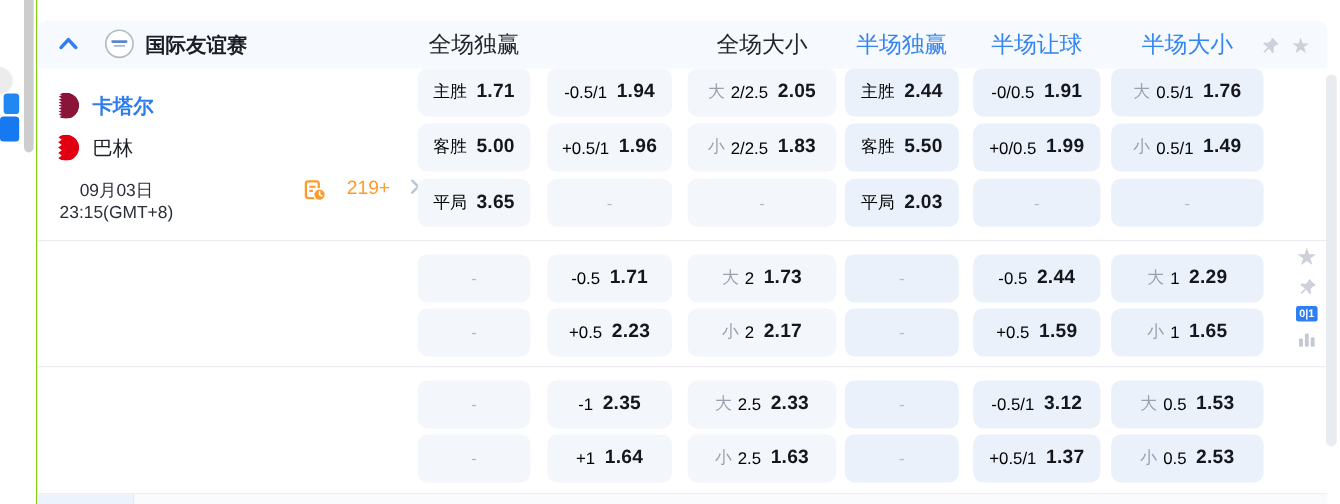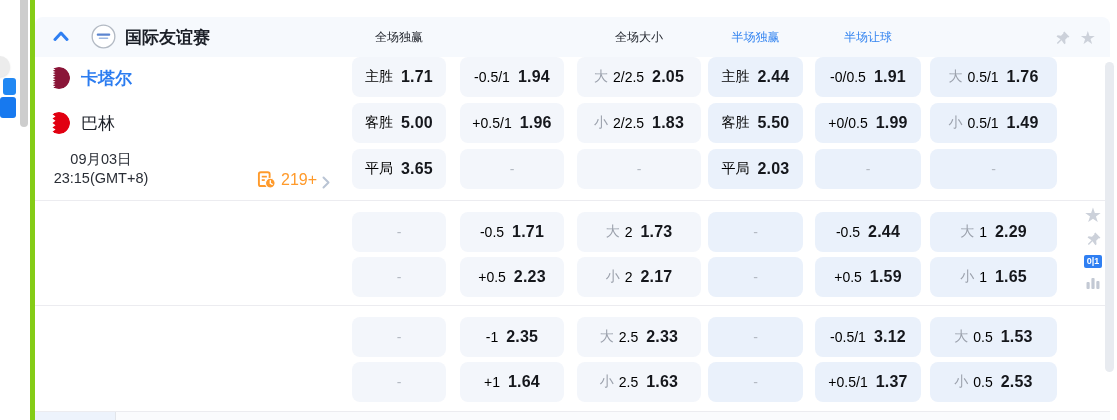--- a/index.html
+++ b/index.html
@@ -19,38 +19,38 @@
   .rail-tab2{position:absolute;left:0px;top:97px;width:16px;height:21px;border-radius:3px;background:#1779ef;}
   .rail-scrollbar{position:absolute;left:20px;top:0;width:8px;height:127px;background:#cdcdcd;
     border-radius:0 0 4px 4px;}
 
   
   .top-sliver{position:absolute;left:95px;right:12px;top:0;height:13px;background:#eef4fd;}
   .top-dash{position:absolute;top:0;height:5px;width:9px;border-radius:0 0 2px 2px;background:#6ea8f4;}
 
   
   .panel{position:absolute;left:30px;top:0;width:1075px;height:420px;background:#fff;
-    border-left:5px solid #84cc16;}
+    border-left:1px solid #84cc16;}
 
   .group-header{position:absolute;left:0;top:17px;width:100%;height:40px;background:#f6f9fd;
     border-radius:8px 8px 0 0;}
   .collapse{position:absolute;left:18px;top:13px;width:16px;height:12px;cursor:pointer;}
   .logo{position:absolute;left:56px;top:7px;width:25px;height:25px;}
   .league-title{position:absolute;left:90px;top:9px;font-size:17px;font-weight:700;color:#1b1f27;}
 
   
   .c1{left:317px;width:94px;}
   .c2{left:425px;width:104px;}
   .c3{left:542px;width:124px;}
   .c4{left:673px;width:95px;}
   .c5{left:780px;width:106px;}
   .c6{left:895px;width:127px;}
 
   .hcol{position:absolute;top:0;height:40px;display:flex;align-items:center;justify-content:center;
-    font-size:12px;color:#22262e;}
+    font-size:19px;color:#22262e;}
   .hcol.blue{color:#3585f0;}
   .hdr-tools{position:absolute;right:14px;top:12px;display:flex;gap:9px;align-items:center;}
 
   
   .orow{position:absolute;left:0;width:100%;height:40px;}
   .cell{position:absolute;top:0;height:40px;border-radius:8px;display:flex;align-items:center;
     justify-content:center;gap:8px;cursor:pointer;}
   .cell.full{background:#f3f6fb;}
   .cell.half{background:#eaf1fb;}
   .cell .pre{font-size:14px;color:#9ba1ac;margin-right:-3px;}
@@ -58,21 +58,21 @@
   .cell .val{font-size:16px;font-weight:700;color:#15171c;letter-spacing:.2px;text-align:center;}
   .cell .dash{font-size:14px;color:#b4bac3;}
 
   
   .team-row{position:absolute;left:13px;height:40px;display:flex;align-items:center;gap:11px;}
   .flag{width:22px;height:22px;border-radius:50%;overflow:hidden;flex:0 0 auto;}
   .team-name{font-size:17px;color:#1d2129;}
   .team-name.home{color:#2b7cf0;font-weight:700;}
   .datetime{position:absolute;left:0;top:149px;width:132px;height:40px;display:flex;flex-direction:column;
     align-items:center;justify-content:center;font-size:14.5px;color:#2a2e36;line-height:19px;}
-  .markets{position:absolute;left:222px;top:149px;height:40px;display:flex;align-items:flex-end;gap:5px;cursor:pointer;}
+  .markets{position:absolute;left:222px;top:149px;height:40px;display:flex;align-items:flex-start;gap:17px;cursor:pointer;}
   .markets .count{font-size:16px;color:#ff9a2b;}
 
   
   .divider{position:absolute;left:0;right:0;height:1px;background:#ececf0;}
   .bottom-sliver-l{position:absolute;left:0;top:412px;width:80px;height:8px;background:#edf3fc;}
   .bottom-sliver-line{position:absolute;left:80px;top:412px;width:1px;height:8px;background:#e2e5ea;}
   .bottom-sliver-r{position:absolute;left:81px;right:0;top:412px;height:8px;background:#fafbfd;}
 
   
   .side-tools{position:absolute;left:1043px;top:206px;width:30px;display:flex;flex-direction:column;
@@ -111,30 +111,31 @@
         <circle cx="13" cy="13" r="11.8" fill="#ffffff" stroke="#b3bac4" stroke-width="1.4"></circle>
         <rect x="6" y="10" width="14" height="2.2" rx="1" fill="#5c85cf"></rect>
         <rect x="8" y="14" width="10" height="1.6" rx="0.8" fill="#9db8e2"></rect>
       </svg>
       <span class="league-title">国际友谊赛</span>
 
       <div class="hcol c1">全场独赢</div>
       <div class="hcol c3">全场大小</div>
       <div class="hcol c4 blue">半场独赢</div>
       <div class="hcol c5 blue">半场让球</div>
+      <div class="hcol c6 blue">半场大小</div>
 
       <div class="hdr-tools">
         <svg width="17" height="17" viewBox="0 0 24 24" class="pin-ico">
           <path d="M14.6 2.2l7.2 7.2-1.6 1.3-1-.3-3.4 3.5.5 4.8-1.6 1.5-4.1-5.6-5.2 5.2-1.4-1.4 5.2-5.2-5.6-4.1 1.5-1.6 4.8.5 3.5-3.4-.3-1z" fill="#ccd1da"></path>
         </svg>
         <span class="star-glyph">★</span>
       </div>
     </div>
 
-    <div class="team-row" style="top:58px;">
+    <div class="team-row" style="top:68px;">
       <svg class="flag" viewBox="0 0 22 22">
         <defs>
             <clipPath id="cq">
               <circle cx="11" cy="11" r="11"></circle>
             </clipPath>
           </defs>
         <g clip-path="url(#cq)">
           <rect width="22" height="22" fill="#ffffff"></rect>
           <path fill="#8a1538" d="M22 0H7.5L4.8 1.2 7.5 2.4 4.8 3.7 7.5 4.9 4.8 6.1 7.5 7.3 4.8 8.6 7.5 9.8 4.8 11 7.5 12.2 4.8 13.4 7.5 14.7 4.8 15.9 7.5 17.1 4.8 18.3 7.5 19.6 4.8 20.8 7.5 22H22z"></path>
         </g>

